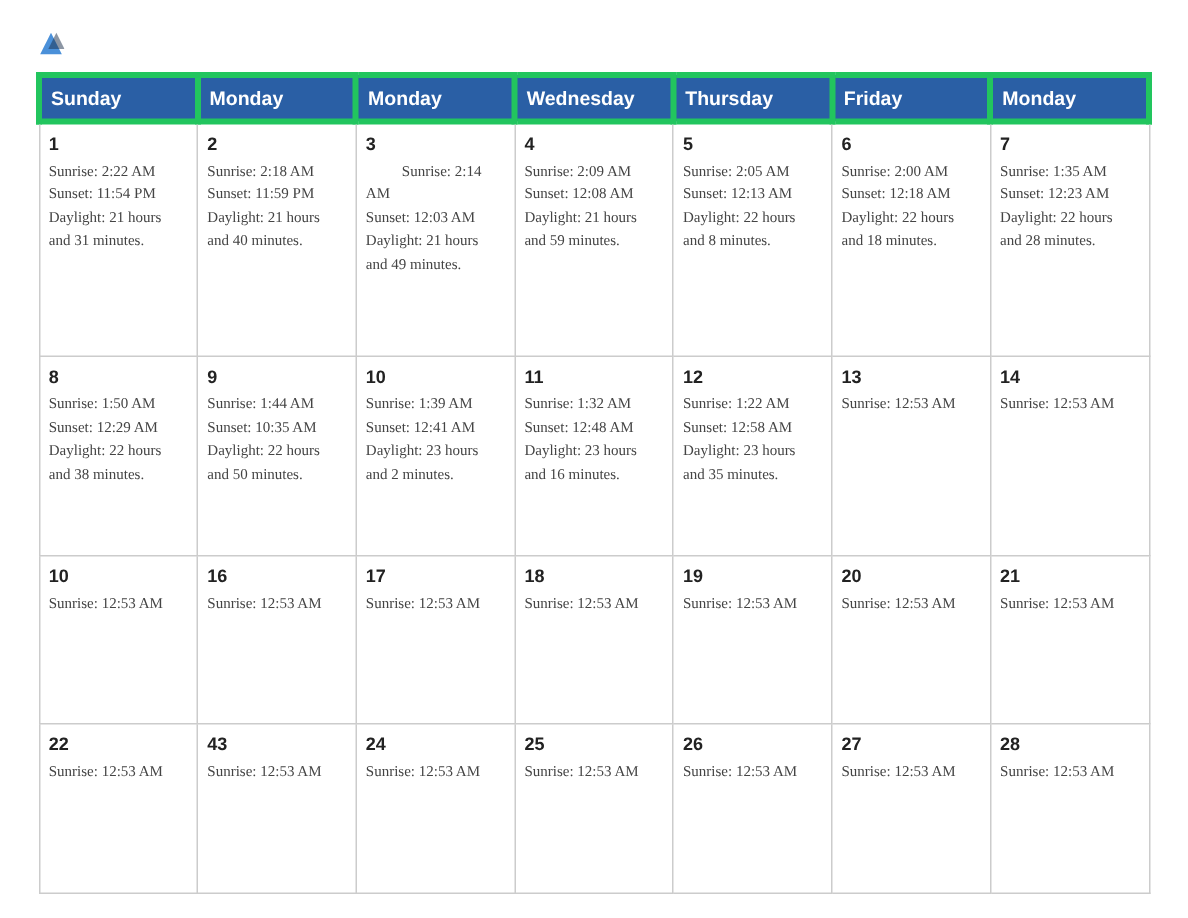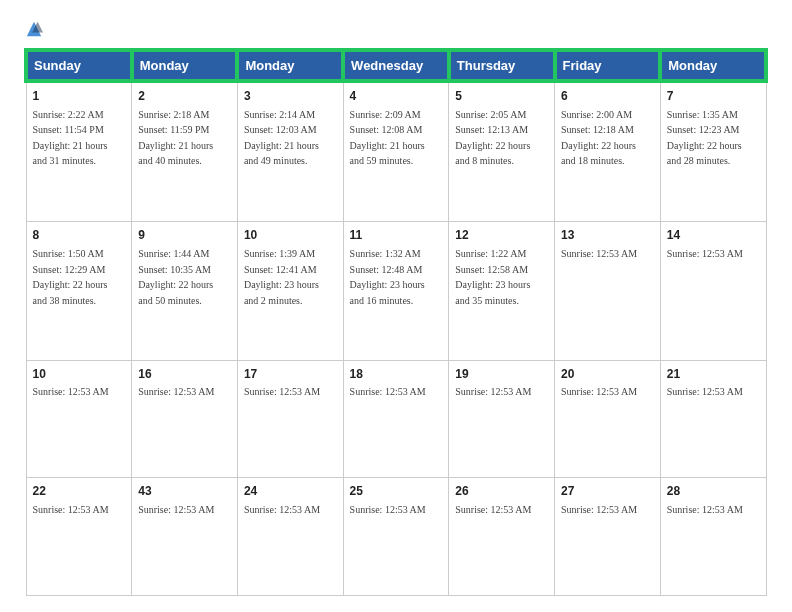--- a/index.html
+++ b/index.html
@@ -144,21 +144,21 @@
     <tbody id="calendar-body">
     <tr>
           <td><span class="day-num">1</span><span class="day-info" style="white-space: pre-line;">Sunrise: 2:22 AM
 Sunset: 11:54 PM
 Daylight: 21 hours
 and 31 minutes.</span></td>
           <td><span class="day-num">2</span><span class="day-info" style="white-space: pre-line;">Sunrise: 2:18 AM
 Sunset: 11:59 PM
 Daylight: 21 hours
 and 40 minutes.</span></td>
-          <td><span class="day-num">3</span><span class="day-info" style="white-space: pre-line;">Sunrise: 2:14 AM
+          <td><span class="day-num">3</span><span class="day-info" style="white-space: pre-line; margin-left: 24px;">Sunrise: 2:14 AM
 Sunset: 12:03 AM
 Daylight: 21 hours
 and 49 minutes.</span></td>
           <td><span class="day-num">4</span><span class="day-info" style="white-space: pre-line;">Sunrise: 2:09 AM
 Sunset: 12:08 AM
 Daylight: 21 hours
 and 59 minutes.</span></td>
           <td><span class="day-num">5</span><span class="day-info" style="white-space: pre-line;">Sunrise: 2:05 AM
 Sunset: 12:13 AM
 Daylight: 22 hours

